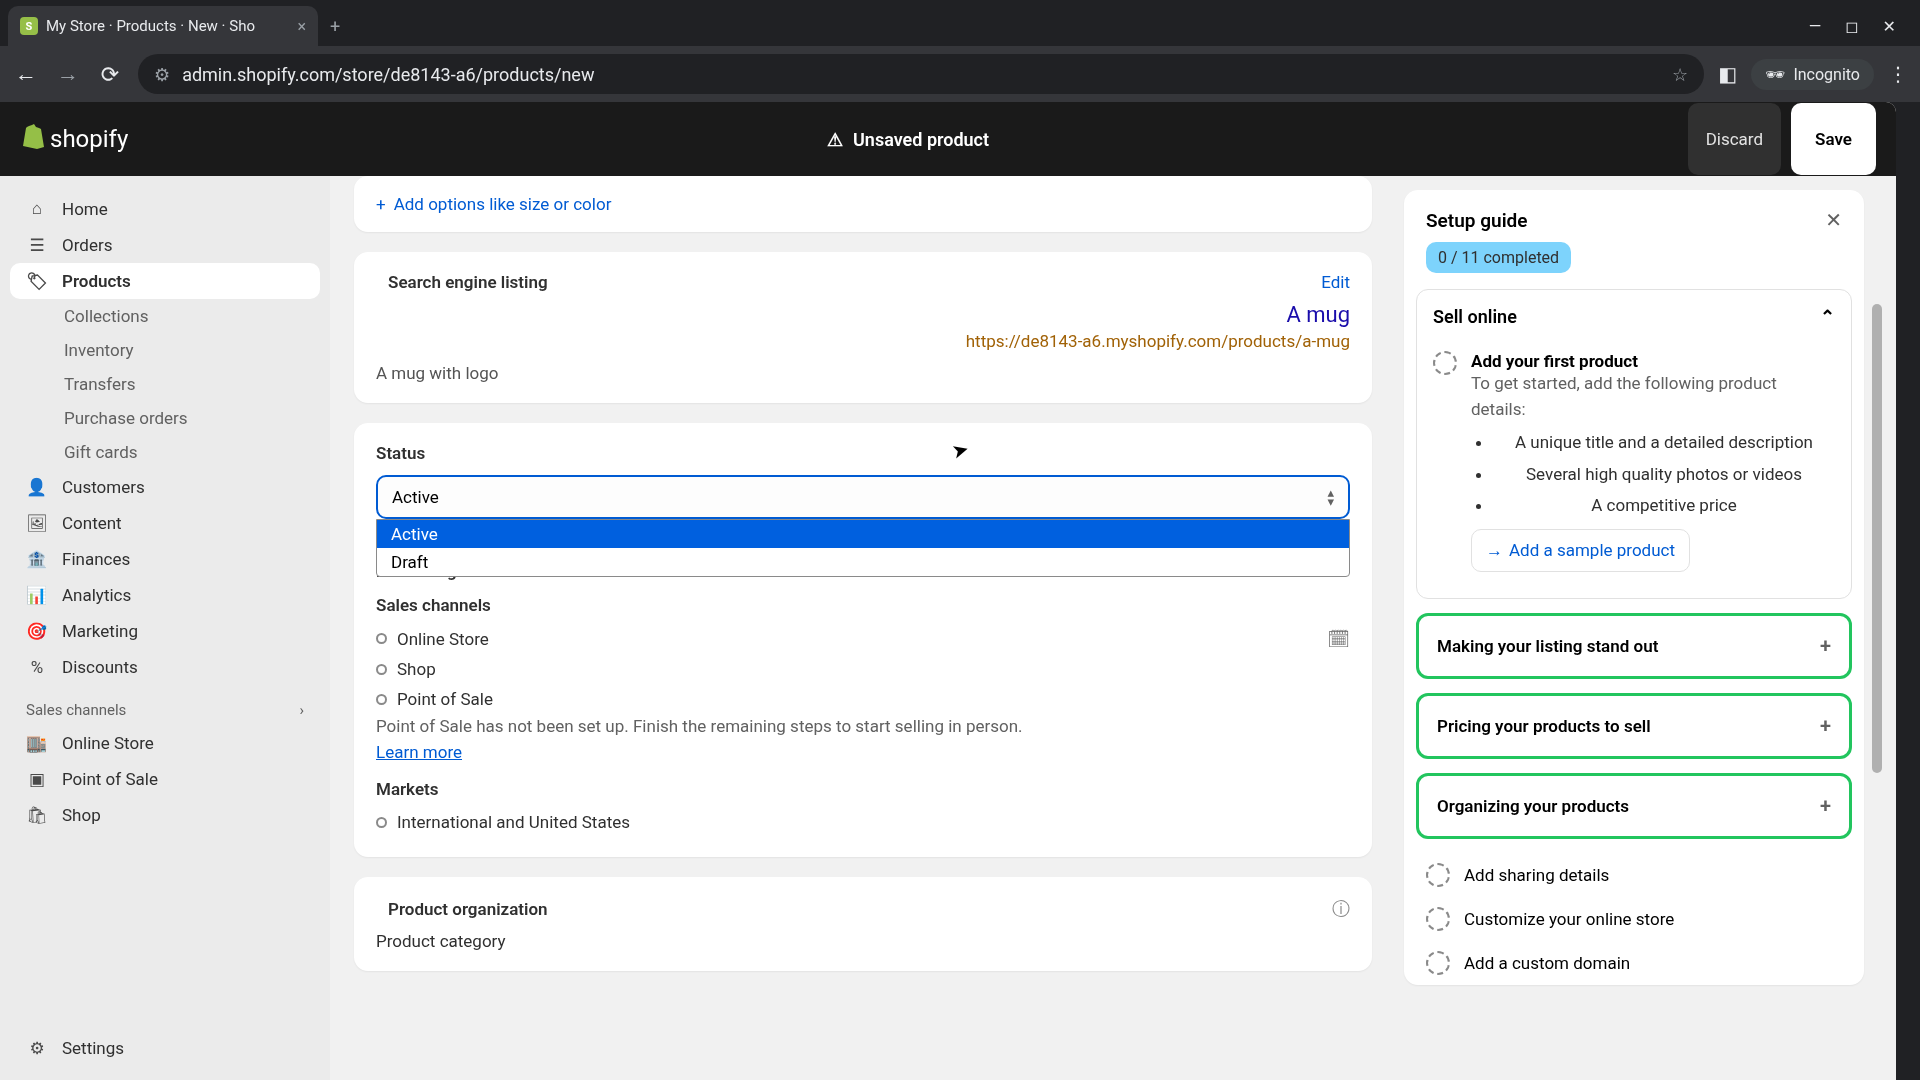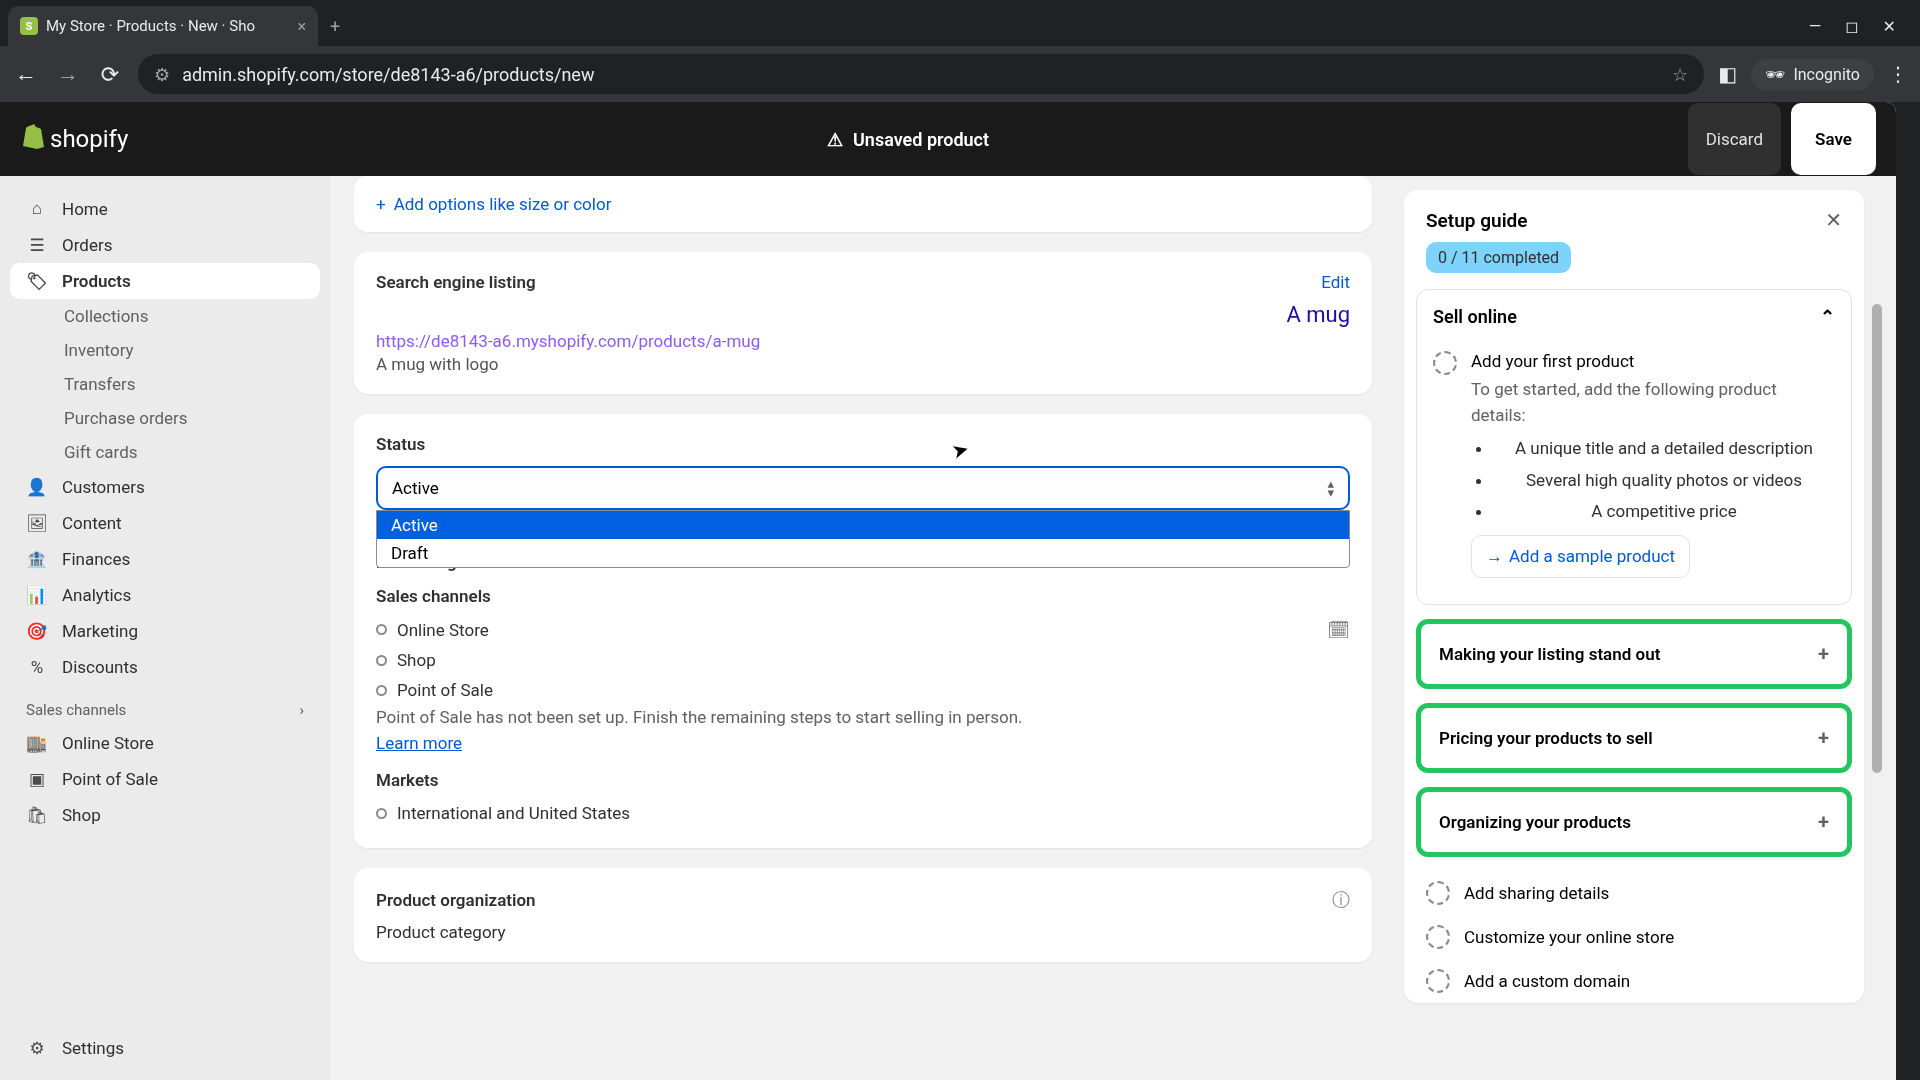--- a/index.html
+++ b/index.html
@@ -42,25 +42,25 @@
 .nav-item.active { background: #fff; font-weight: 600; }
 .nav-sub { padding-left: 54px; color: #616161; cursor: pointer; line-height: 2.0; font-size: 17px; }
 .nav-icon { width: 22px; text-align: center; font-size: 17px; color: #4a4a4a; }
 .nav-section-title { color: #616161; font-size: 15px; padding: 16px 16px 6px; display: flex; justify-content: space-between; align-items: center; }
 .sidebar-spacer { flex: 1; }
 
 
 .main { flex: 1; overflow-y: auto; padding: 0 24px; }
 .card { background: #fff; border-radius: 14px; padding: 20px 22px; margin-bottom: 20px; box-shadow: 0 1px 2px rgba(0,0,0,.06); }
 .add-options { color: #005bd3; font-size: 17px; display: flex; align-items: center; gap: 8px; cursor: pointer; padding: 6px 0; }
-.card-head { display: flex; justify-content: space-between; align-items: center; margin-bottom: 10px; }
+.card-head { display: flex; justify-content: space-between; align-items: center; margin-bottom: 10px; margin-left: 12px; }
 .card-title { font-size: 17px; font-weight: 600; color: #303030; }
 .edit-link { color: #005bd3; font-size: 17px; cursor: pointer; }
 .seo-title { color: #1a0dab; font-size: 22px; margin-bottom: 4px; text-align: right; }
-.seo-url { color: #8b5cf6; font-size: 17px; margin-bottom: 3px; }
+.seo-url { color: #a16207; font-size: 17px; margin-bottom: 12px; text-align: right; }
 .seo-desc { color: #545454; font-size: 17px; }
 
 .section-label { font-size: 17px; font-weight: 600; color: #303030; margin-bottom: 12px; }
 .select-wrap { position: relative; }
 .select-box { border: 2px solid #005bd3; border-radius: 10px; padding: 10px 14px; font-size: 17px; display: flex; justify-content: space-between; align-items: center; cursor: pointer; background: #fdfdfd; }
 .select-caret { color: #616161; font-size: 13px; line-height: 0.7; display: flex; flex-direction: column; }
 .dropdown { position: absolute; top: 100%; left: 0; right: 0; background: #fff; border: 1px solid #8a8a8a; border-radius: 0 0 4px 4px; z-index: 10; }
 .dropdown-item { padding: 4px 14px; font-size: 17px; cursor: pointer; }
 .dropdown-item.highlighted { background: #0060df; color: #fff; }
 
@@ -79,26 +79,26 @@
 .setup-card { background: #fff; border-radius: 14px; box-shadow: 0 1px 2px rgba(0,0,0,.06); }
 .setup-head { padding: 18px 22px 10px; display: flex; justify-content: space-between; align-items: center; }
 .setup-title { font-size: 19px; font-weight: 600; }
 .setup-close { color: #616161; font-size: 20px; cursor: pointer; }
 .progress-pill { margin: 0 22px 16px; display: inline-block; background: #7dd3fc; border-radius: 10px; padding: 6px 12px; font-size: 16px; color: #303030; }
 .sell-online-box { margin: 0 12px 14px; border: 1px solid #e1e1e1; border-radius: 12px; padding: 16px 16px; }
 .so-head { display: flex; justify-content: space-between; align-items: center; font-size: 18px; font-weight: 600; margin-bottom: 14px; }
 .task-row { display: flex; gap: 14px; padding: 10px 0; }
 .task-circle { width: 24px; height: 24px; border: 2px dashed #8a8a8a; border-radius: 50%; flex-shrink: 0; }
 .task-body { flex: 1; }
-.task-title { font-size: 17px; font-weight: 400; margin-bottom: 6px; }
+.task-title { font-size: 17px; font-weight: 700; }
 .task-desc { font-size: 17px; color: #616161; line-height: 1.5; }
 .task-desc ul { margin: 8px 0 10px 22px; }
 .task-desc li { margin-bottom: 6px; color: #303030; text-align: center; }
 .sample-link { color: #005bd3; font-size: 17px; display: inline-flex; align-items: center; gap: 6px; cursor: pointer; border: 1px solid #e1e1e1; border-radius: 10px; padding: 8px 14px; background: #fff; }
-.collapsed-section { border: 5px solid #22c55e; border-radius: 12px; margin: 0 12px 14px; padding: 18px; display: flex; justify-content: space-between; align-items: center; font-size: 17px; font-weight: 600; cursor: pointer; }
+.collapsed-section { border: 3px solid #22c55e; border-radius: 12px; margin: 0 12px 14px; padding: 18px; display: flex; justify-content: space-between; align-items: center; font-size: 17px; font-weight: 600; cursor: pointer; }
 .plus-icon { color: #616161; font-size: 20px; }
 .plain-task { display: flex; align-items: center; gap: 14px; padding: 10px 22px; font-size: 17px; font-weight: 400; }
 .rp-scroll { position: absolute; right: 12px; top: 128px; bottom: 20px; width: 12px; background: transparent; }
 .rp-thumb { position: absolute; top: 0; width: 10px; height: 62%; background: #b0b0b0; border-radius: 6px; }
 
 .cursor-fake { position: absolute; top: 438px; left: 952px; font-size: 20px; color: #000; pointer-events: none; z-index: 50; transform: rotate(-15deg); }
 </style>
 </head>
 <body>
 

